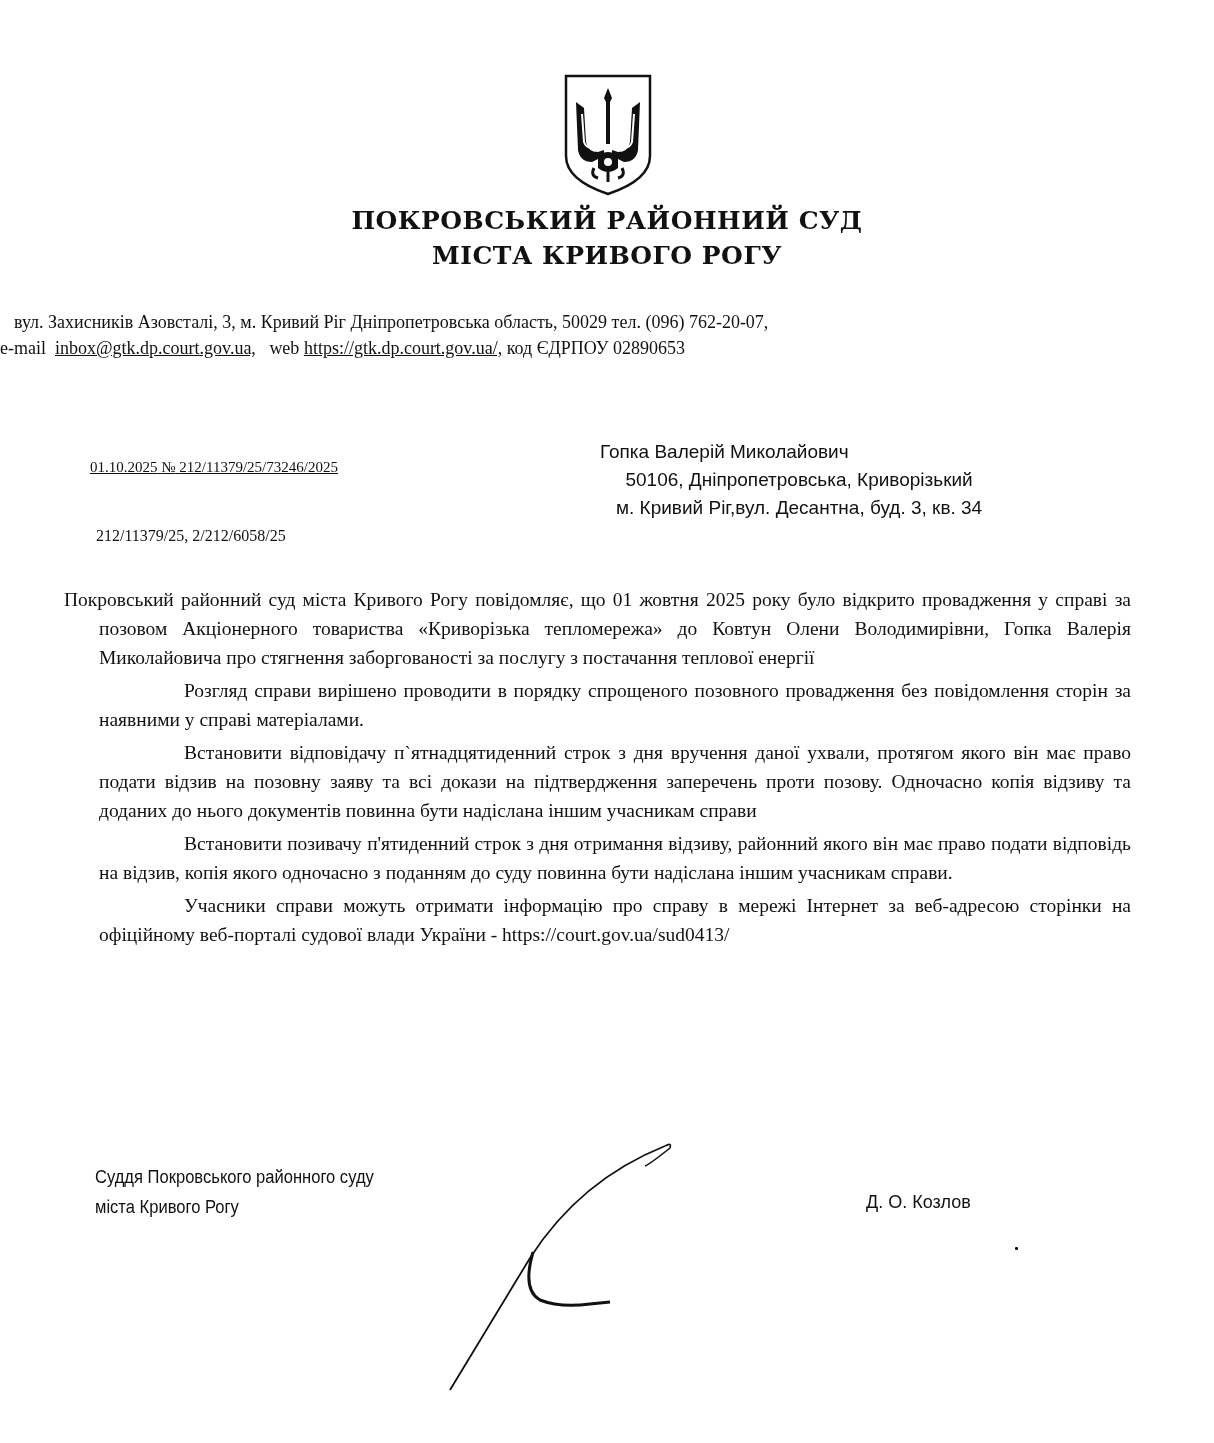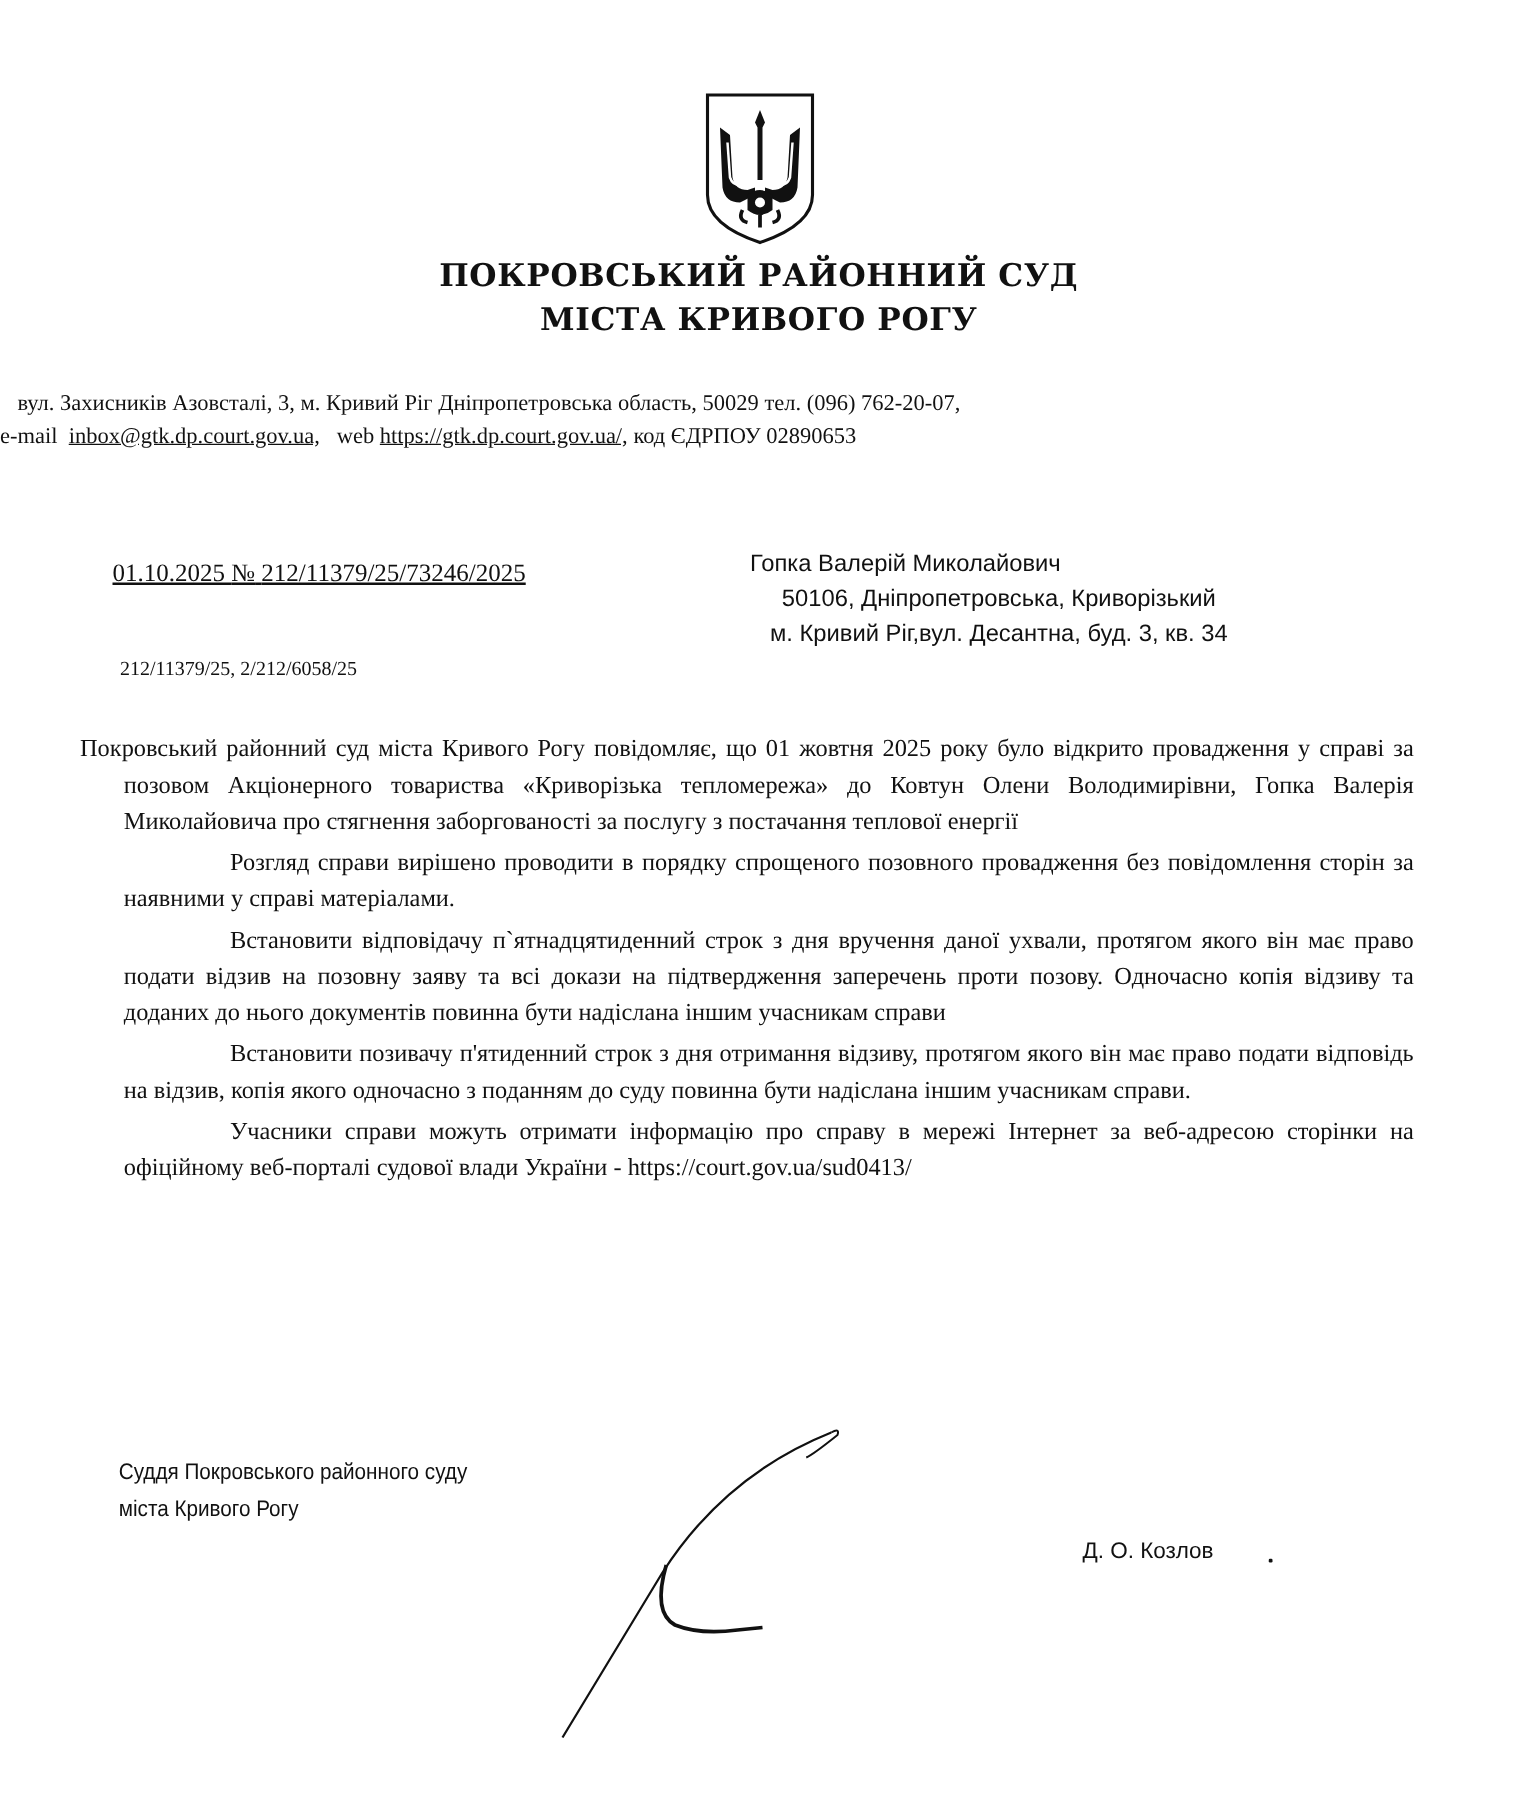--- a/index.html
+++ b/index.html
@@ -47,22 +47,22 @@
       text-align: left;
       font-size: 18px;
       line-height: 26px;
     }
     .contacts.l1 { top: 309px; padding-left: 14px; box-sizing: border-box; }
     .contacts.l2 { top: 335px; padding-left: 0px; box-sizing: border-box; }
     .u { text-decoration: underline; }
     .outgoing {
       position: absolute;
       left: 90px;
-      top: 448px;
-      font-size: 20px;
+      top: 459px;
+      font-size: 15px;
       text-decoration: underline;
     }
     .case-nums {
       position: absolute;
       left: 96px;
       top: 527px;
       font-size: 16px;
     }
     .recipient {
       position: absolute;
@@ -105,21 +105,20 @@
       line-height: 30px;
       transform: scaleX(0.92);
       transform-origin: left top;
     }
     .sig-name {
       position: absolute;
       left: 866px;
       top: 1192px;
       font-family: "Liberation Sans", "DejaVu Sans", sans-serif;
       font-size: 18px;
-      margin-top: 38px;
     }
     .signature {
       position: absolute;
       left: 440px;
       top: 1140px;
       width: 330px;
       height: 260px;
     }
     .speck {
       position: absolute;
@@ -177,21 +176,21 @@
   <div class="recipient">
     <div>Гопка Валерій Миколайович</div>
     <div class="addr">50106, Дніпропетровська, Криворізький</div>
     <div class="addr2">м. Кривий Ріг,вул. Десантна, буд. 3, кв. 34</div>
   </div>
 
   <div class="body-text">
     <p class="first">Покровський районний суд міста Кривого Рогу повідомляє, що 01 жовтня 2025 року було відкрито провадження у справі за позовом Акціонерного товариства «Криворізька тепломережа» до Ковтун Олени Володимирівни, Гопка Валерія Миколайовича про стягнення заборгованості за послугу з постачання теплової енергії</p>
     <p class="ind">Розгляд справи вирішено проводити в порядку спрощеного позовного провадження без повідомлення сторін за наявними у справі матеріалами.</p>
     <p class="ind">Встановити відповідачу п`ятнадцятиденний строк з дня вручення даної ухвали, протягом якого він має право подати відзив на позовну заяву та всі докази на підтвердження заперечень проти позову. Одночасно копія відзиву та доданих до нього документів повинна бути надіслана іншим учасникам справи</p>
-    <p class="ind">Встановити позивачу п'ятиденний строк з дня отримання відзиву, протягом якого він має право подати відповідь на відзив, копія якого одночасно з поданням до суду повинна бути надіслана іншим учасникам справи.</p>
+    <p class="ind">Встановити позивачу п'ятиденний строк з дня отримання відзиву, районний якого він має право подати відповідь на відзив, копія якого одночасно з поданням до суду повинна бути надіслана іншим учасникам справи.</p>
     <p class="ind">Учасники справи можуть отримати інформацію про справу в мережі Інтернет за веб-адресою сторінки на офіційному веб-порталі судової влади України - https://court.gov.ua/sud0413/</p>
   </div>
 
   <div class="sig-title">
     <div>Суддя Покровського районного суду</div>
     <div>міста Кривого Рогу</div>
   </div>
 
   <svg class="signature" viewBox="0 0 330 260" xmlns="http://www.w3.org/2000/svg">
     <path d="M10 250 L90 118 Q140 40 225 6" fill="none" stroke="#111" stroke-width="1.8"></path>

